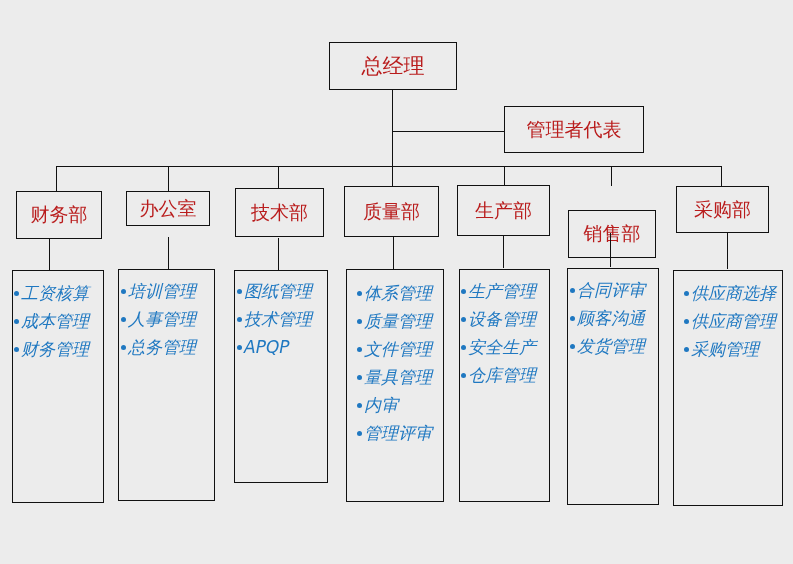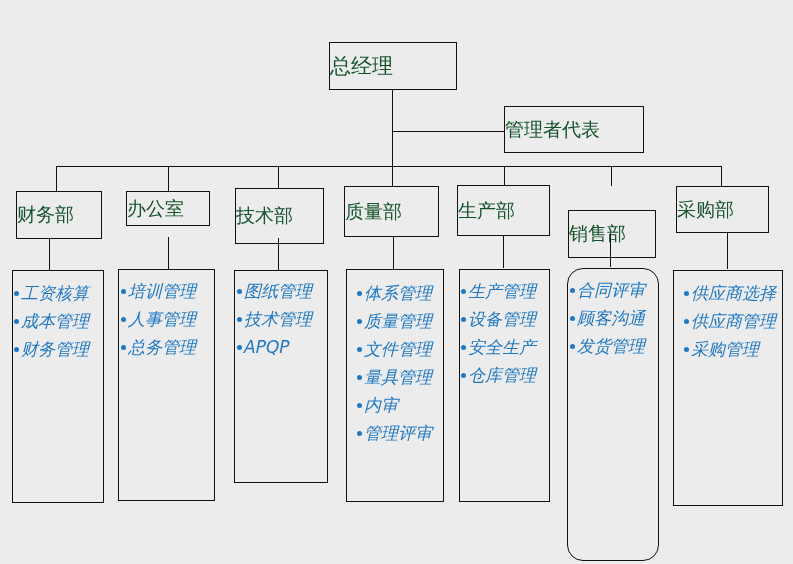--- a/index.html
+++ b/index.html
@@ -10,22 +10,22 @@
     overflow: hidden;
     font-family: "DejaVu Sans", sans-serif;
   }
   .box {
     position: absolute;
     box-sizing: border-box;
     border: 1px solid #111;
     background: #ececec;
   }
   .title-box {
-    display: flex; align-items: center; justify-content: flex-start;
-    color: #14532d;
+    display: flex; align-items: center; justify-content: center;
+    color: #b91c1c;
     font-size: 19px;
   }
   .ceo { font-size: 21px; }
   .line { position: absolute; background: #111; }
   .h { height: 1px; }
   .v { width: 1px; }
   .list {
     list-style: none; margin: 0; padding: 0;
   }
   .list li {
@@ -65,21 +65,21 @@
 <div class="line v" style="left:504px; top:166px; height:20px;"></div>
 <div class="line v" style="left:611px; top:166px; height:20px;"></div>
 <div class="line v" style="left:721px; top:166px; height:20px;"></div>
 
 <div class="box title-box" style="left:16px; top:191px; width:86px; height:48px;">
   <span>财务部</span>
 </div>
 <div class="box title-box" style="left:126px; top:191px; width:84px; height:35px;">
   <span>办公室</span>
 </div>
-<div class="box title-box" style="left:235px; top:188px; width:89px; height:56px;font-family:Liberation Serif, serif;">
+<div class="box title-box" style="left:235px; top:188px; width:89px; height:49px;font-family:Liberation Serif, serif;">
   <span>技术部</span>
 </div>
 <div class="box title-box" style="left:344px; top:186px; width:95px; height:51px;">
   <span>质量部</span>
 </div>
 <div class="box title-box" style="left:457px; top:185px; width:93px; height:51px;">
   <span>生产部</span>
 </div>
 <div class="box title-box" style="left:568px; top:186px; width:88px; height:48px;margin-top:24px;">
   <span>销售部</span>
@@ -190,21 +190,21 @@
         <span class="bullet"></span>
         <span>安全生产</span>
       </li>
     <li>
         <span class="bullet"></span>
         <span>仓库管理</span>
       </li>
   </ul>
 </div>
 
-<div class="box" style="left:567px; top:268px; width:92px; height:293px; padding:7px 0 0 2px;border-radius:16px;">
+<div class="box" style="left:567px; top:268px; width:92px; height:237px; padding:7px 0 0 2px;">
   <ul class="list">
     <li>
         <span class="bullet"></span>
         <span>合同评审</span>
       </li>
     <li>
         <span class="bullet"></span>
         <span>顾客沟通</span>
       </li>
     <li>

